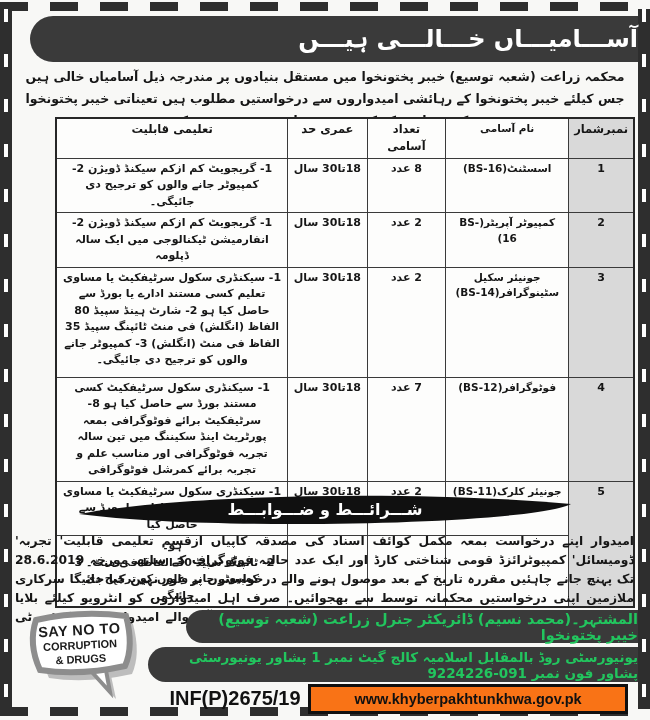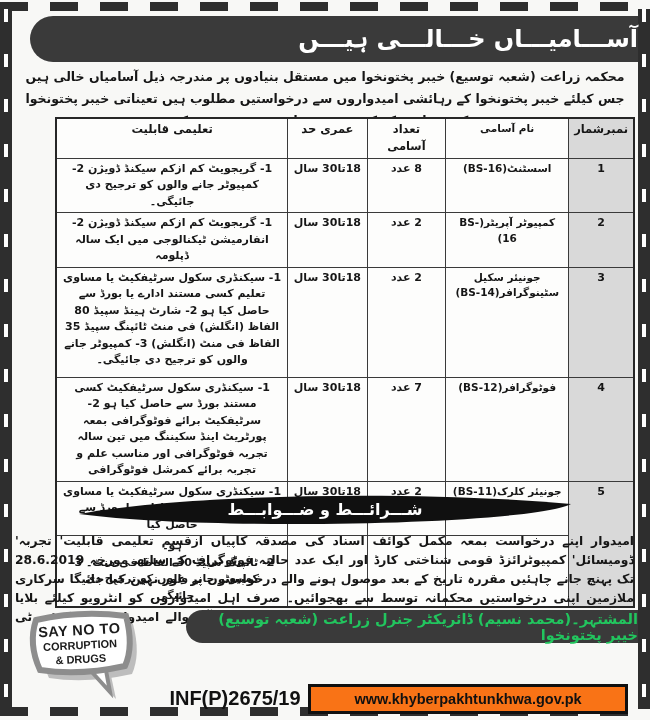--- a/index.html
+++ b/index.html
@@ -145,21 +145,21 @@
         <td class="c-post">جونیئر سکیل سٹینوگرافر(BS-14)</td>
         <td class="c-count">2 عدد</td>
         <td class="c-age">18تا30 سال</td>
         <td class="c-qual">1- سیکنڈری سکول سرٹیفکیٹ یا مساوی تعلیم کسی مستند ادارے یا بورڈ سے حاصل کیا ہو 2- شارٹ ہینڈ سپیڈ 80 الفاظ (انگلش) فی منٹ ٹائپنگ سپیڈ 35 الفاظ فی منٹ (انگلش) 3- کمپیوٹر جانے والوں کو ترجیح دی جائیگی۔</td>
       </tr>
       <tr class="r4">
         <td class="c-serial">4</td>
         <td class="c-post">فوٹوگرافر(BS-12)</td>
         <td class="c-count">7 عدد</td>
         <td class="c-age">18تا30 سال</td>
-        <td class="c-qual">1- سیکنڈری سکول سرٹیفکیٹ کسی مستند بورڈ سے حاصل کیا ہو 2- سرٹیفکیٹ برائے فوٹوگرافی بمعہ پورٹریٹ اینڈ سکیننگ میں تین سالہ تجربہ فوٹوگرافی اور مناسب علم و تجربہ برائے کمرشل فوٹوگرافی</td>
+        <td class="c-qual">1- سیکنڈری سکول سرٹیفکیٹ کسی مستند بورڈ سے حاصل کیا ہو 8- سرٹیفکیٹ برائے فوٹوگرافی بمعہ پورٹریٹ اینڈ سکیننگ میں تین سالہ تجربہ فوٹوگرافی اور مناسب علم و تجربہ برائے کمرشل فوٹوگرافی</td>
       </tr>
       <tr class="r5a">
         <td class="c-serial" rowspan="2">5</td>
         <td class="c-post">جونیئر کلرک(BS-11)</td>
         <td class="c-count">2 عدد</td>
         <td class="c-age">18تا30 سال</td>
         <td class="c-qual">1- سیکنڈری سکول سرٹیفکیٹ یا مساوی تعلیم کسی مستند ادارے یا بورڈ سے حاصل کیا</td>
       </tr>
       <tr class="r5b">
         <td class="c-post"></td>
@@ -191,17 +191,18 @@
     </svg>
     <div class="bubble-text">
       <div class="l1">SAY NO TO</div>
       <div class="l2">CORRUPTION</div>
       <div class="l3">&amp; DRUGS</div>
     </div>
   </div>
 
   <div class="dark-pill advertiser-bar">المشتہر۔(محمد نسیم) ڈائریکٹر جنرل زراعت (شعبہ توسیع) خیبر پختونخوا</div>
 
+  <div class="dark-pill address-bar">یونیورسٹی روڈ بالمقابل اسلامیہ کالج گیٹ نمبر 1 پشاور یونیورسٹی پشاور فون نمبر 091-9224226</div>
 
   <div class="inf-number">INF(P)2675/19</div>
   <div class="website-box">www.khyberpakhtunkhwa.gov.pk</div>
 
 </div>
 
 </body></html>

